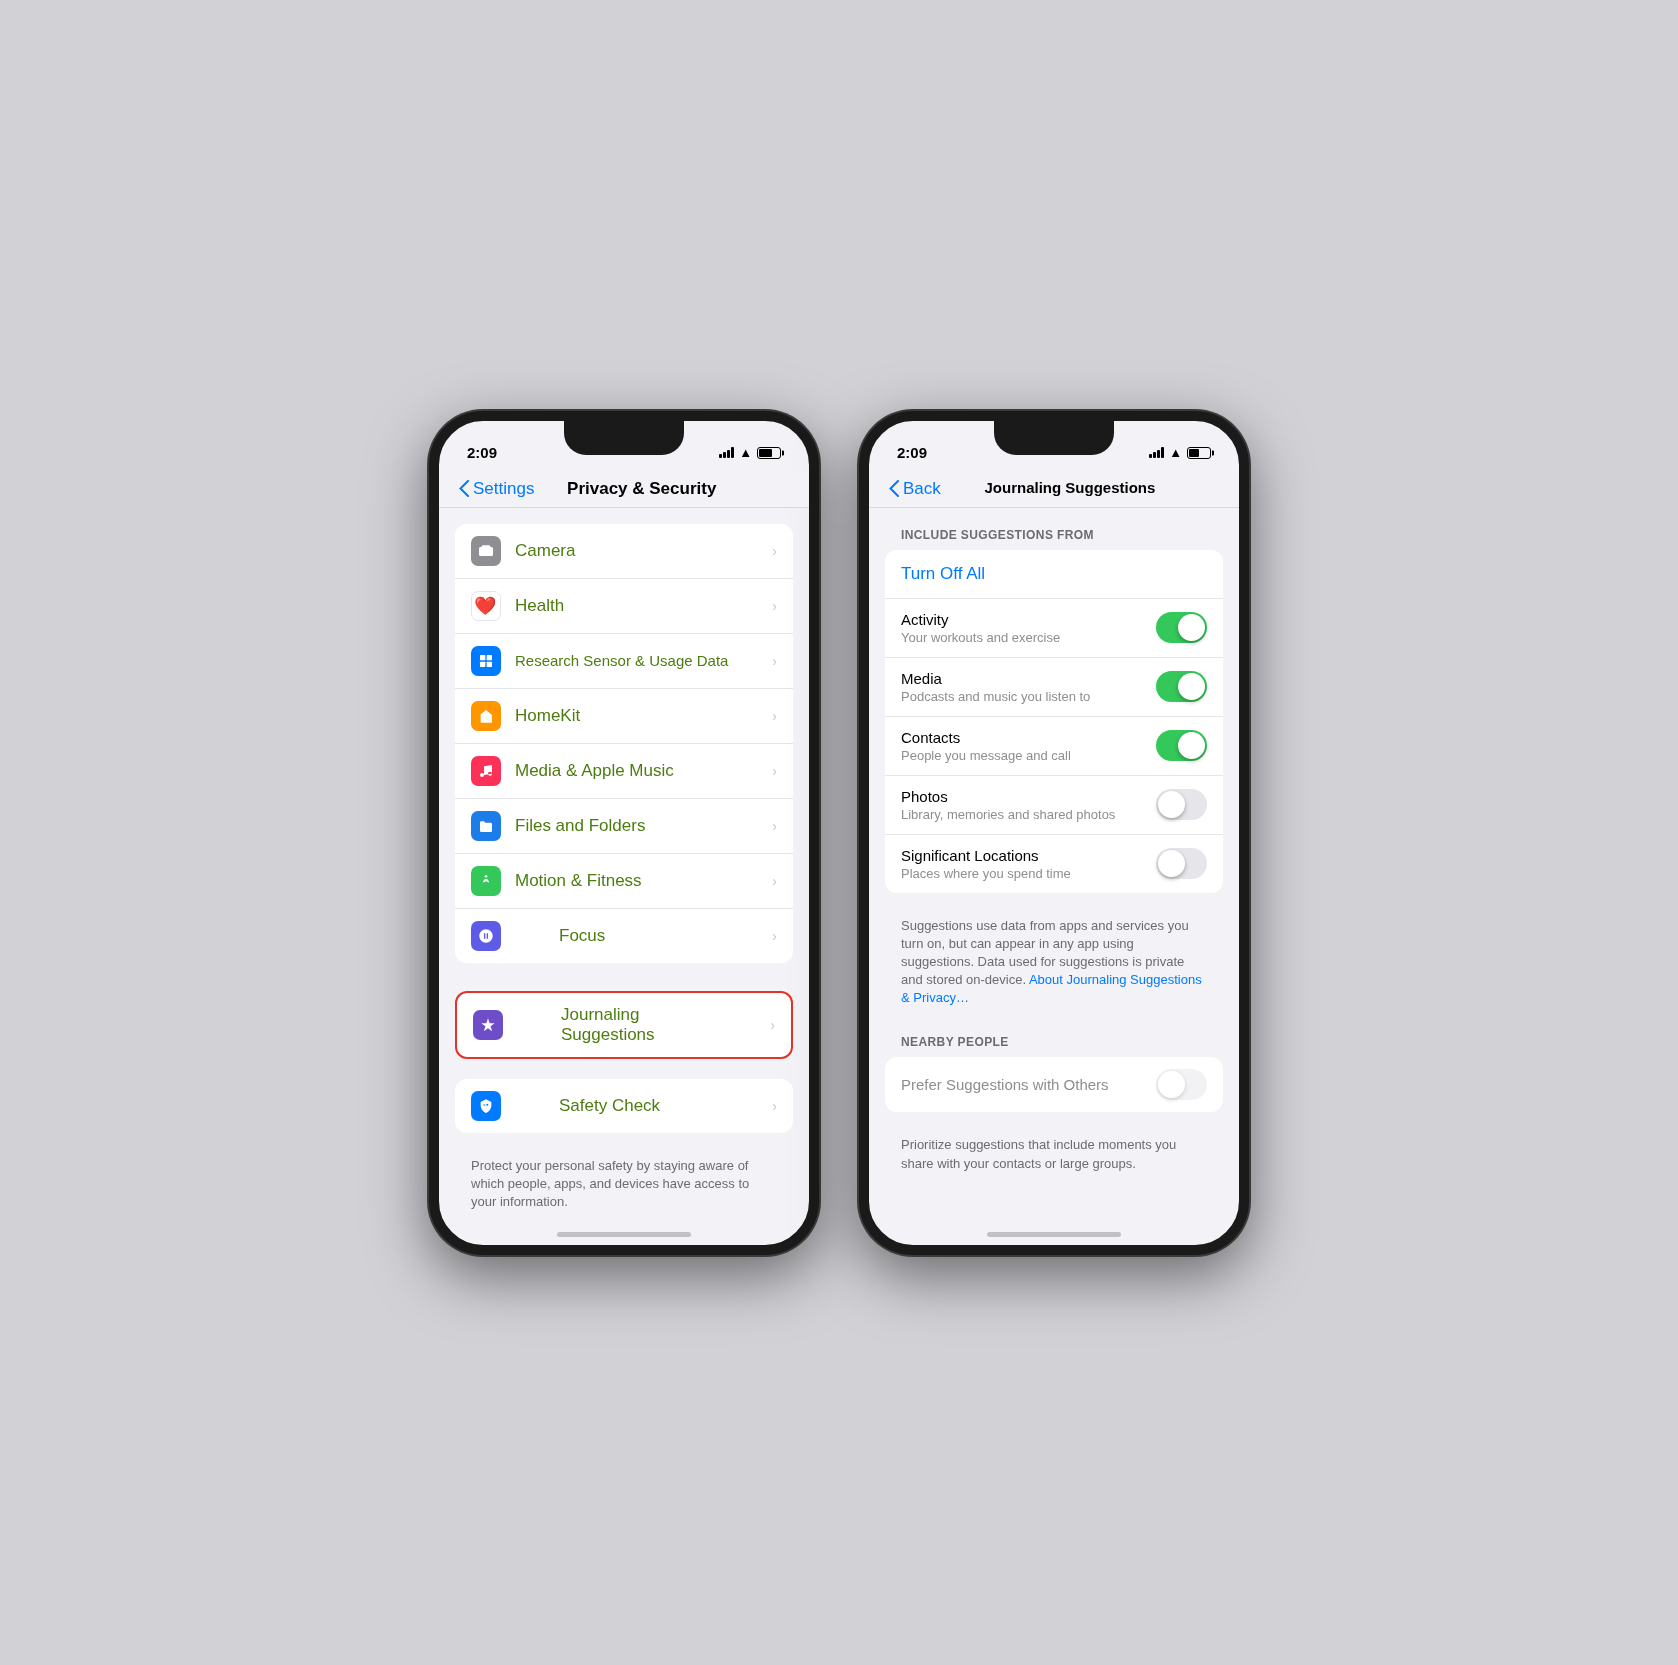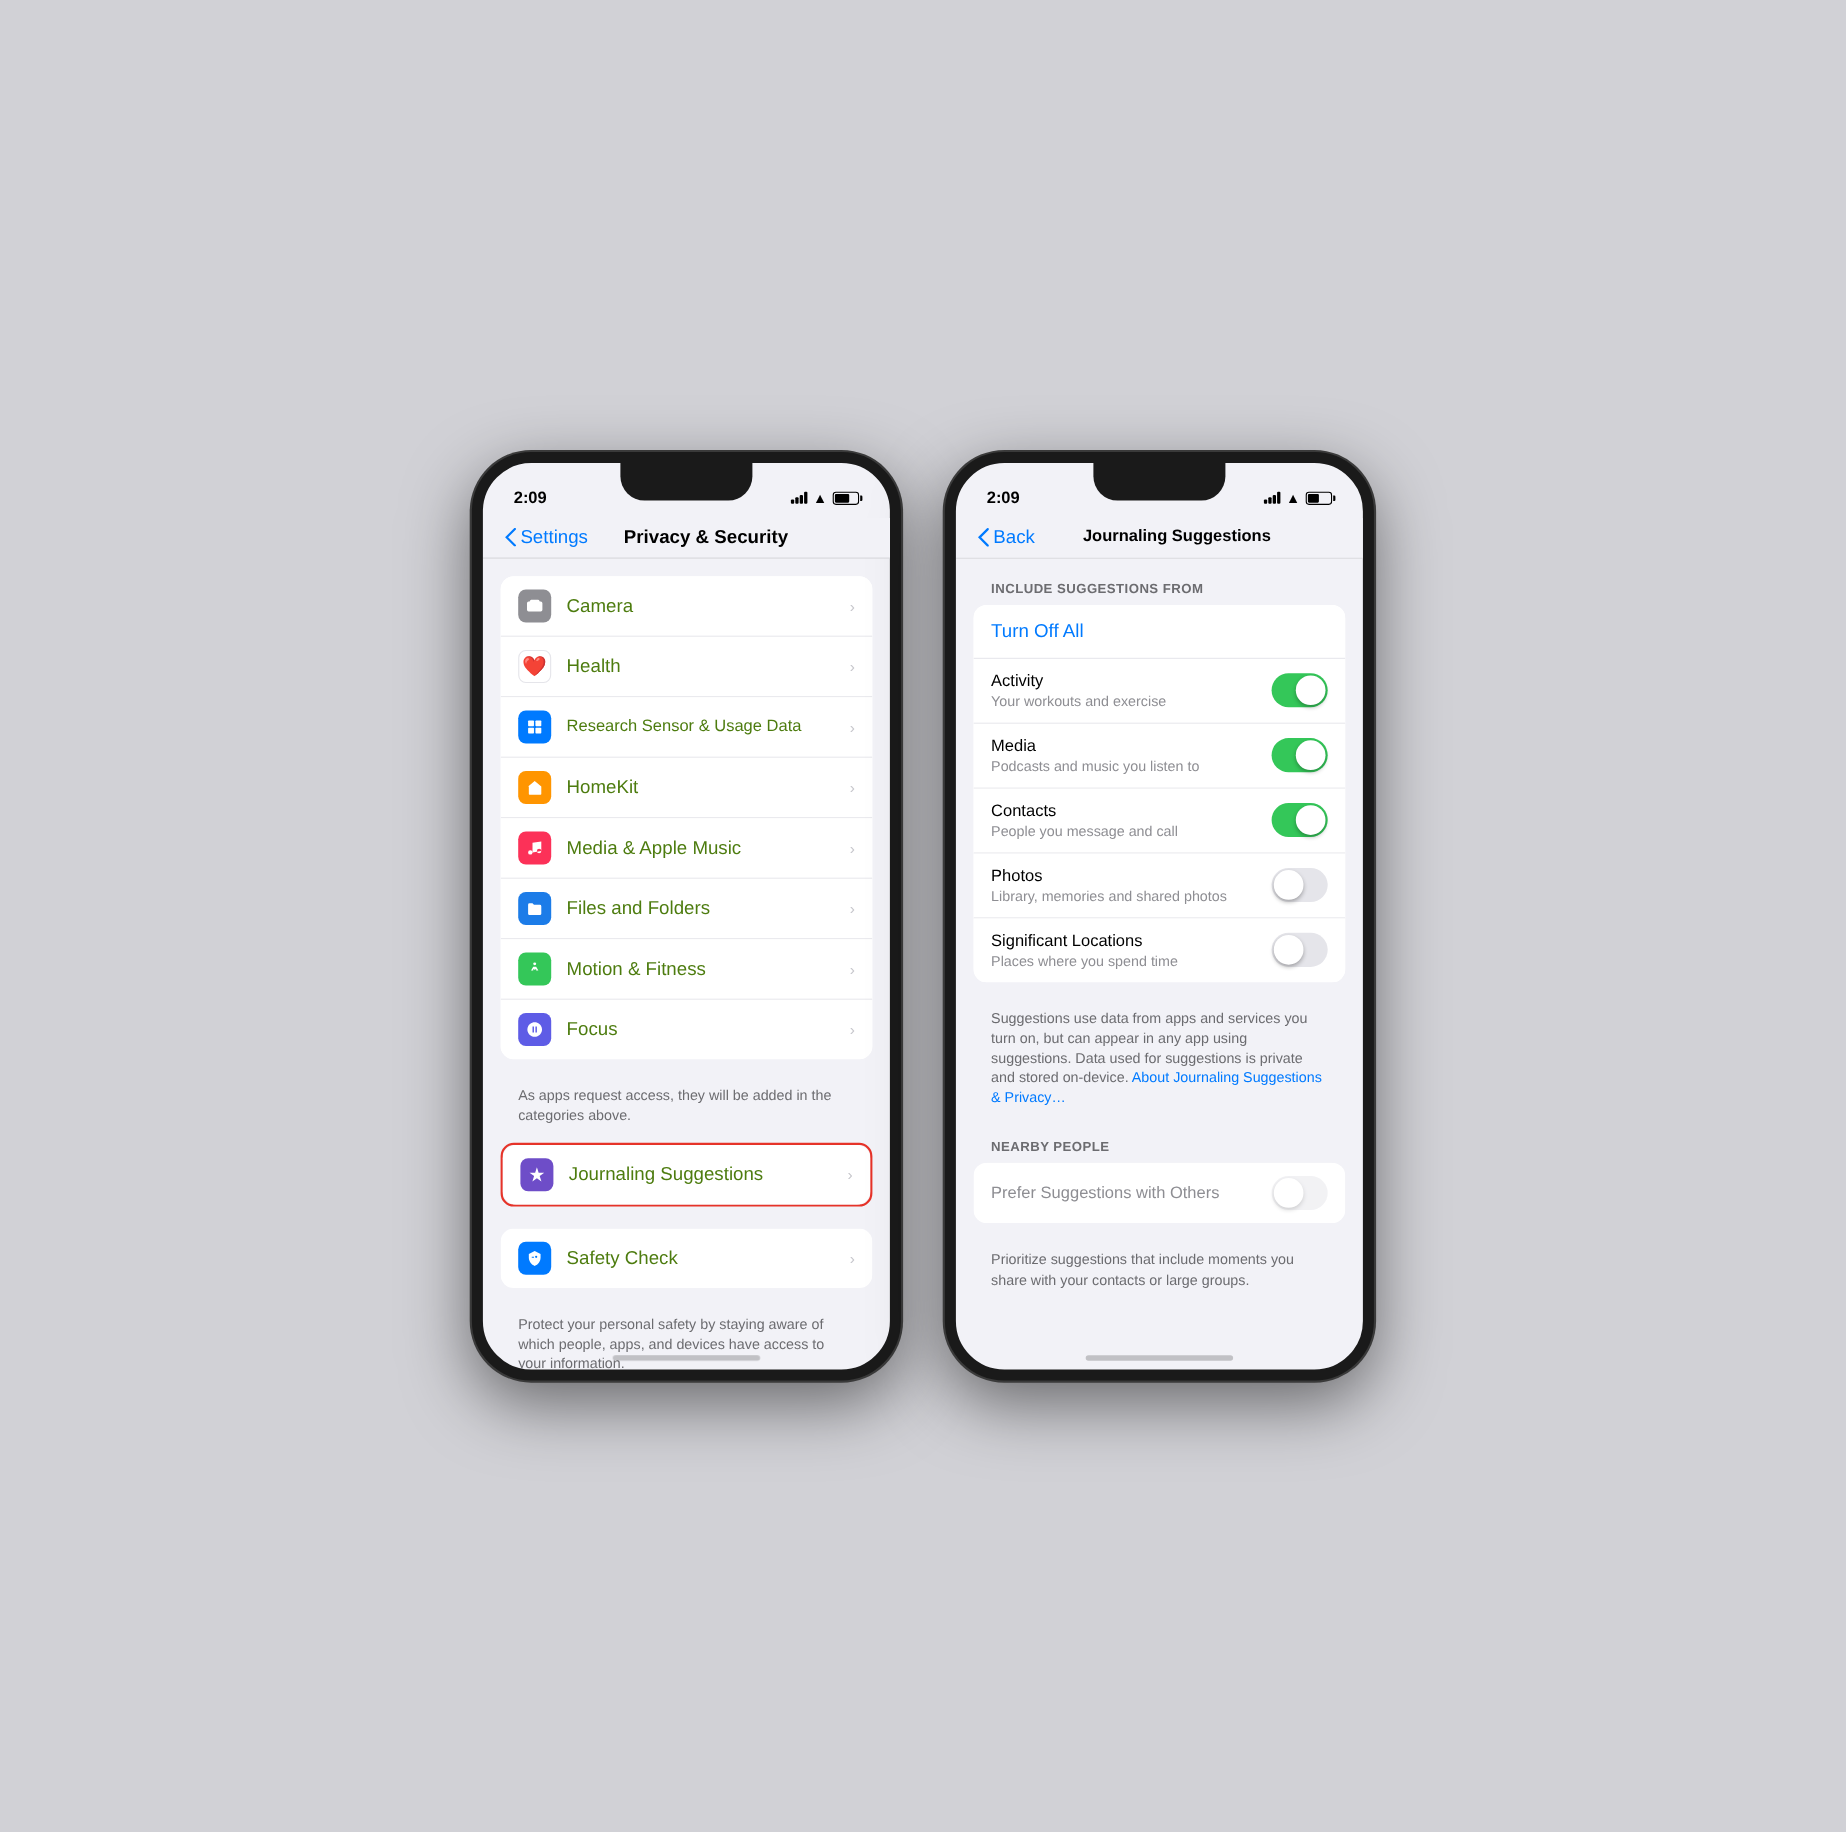--- a/index.html
+++ b/index.html
@@ -157,21 +157,21 @@
       border-radius: 12px;
       overflow: hidden;
     }
     .list-item {
       display: flex;
       align-items: center;
       padding: 12px 16px;
       border-bottom: 0.5px solid #e5e5ea;
       background: #fff;
     }
-    .list-item:last-child { border-bottom: none; }
+    .list-item:last-child { border-bottom: none; gap: 44px; }
     .list-item-icon {
       width: 30px;
       height: 30px;
       border-radius: 7px;
       margin-right: 14px;
       display: flex;
       align-items: center;
       justify-content: center;
       flex-shrink: 0;
       font-size: 16px;
@@ -413,23 +413,20 @@
         <div class="list-item-icon icon-focus">
           <svg width="16" height="16" viewBox="0 0 24 24" fill="white">
               <path d="M12 2C6.48 2 2 6.48 2 12s4.48 10 10 10 10-4.48 10-10S17.52 2 12 2zm-1 14H9V8h2v8zm4 0h-2V8h2v8z"></path>
             </svg>
         </div>
         <span class="list-item-text">Focus</span>
         <span class="chevron">›</span>
       </div>
     </div>
 
-    <div class="section-footer">
-      <span>As apps request access, they will be added in the categories above.</span>
-    </div>
 
     <div style="padding: 12px 0 4px;">
       <div class="item-highlighted">
         <div class="list-item" style="border-bottom:none; background:#fff; border-radius:12px;">
           <div class="list-item-icon icon-journaling">
             <svg width="16" height="16" viewBox="0 0 24 24" fill="white">
                 <path d="M12 2l2.4 7.4H22l-6.2 4.5 2.4 7.4L12 17l-6.2 4.3 2.4-7.4L2 9.4h7.6L12 2z"></path>
               </svg>
           </div>
           <span class="list-item-text">Journaling Suggestions</span>

